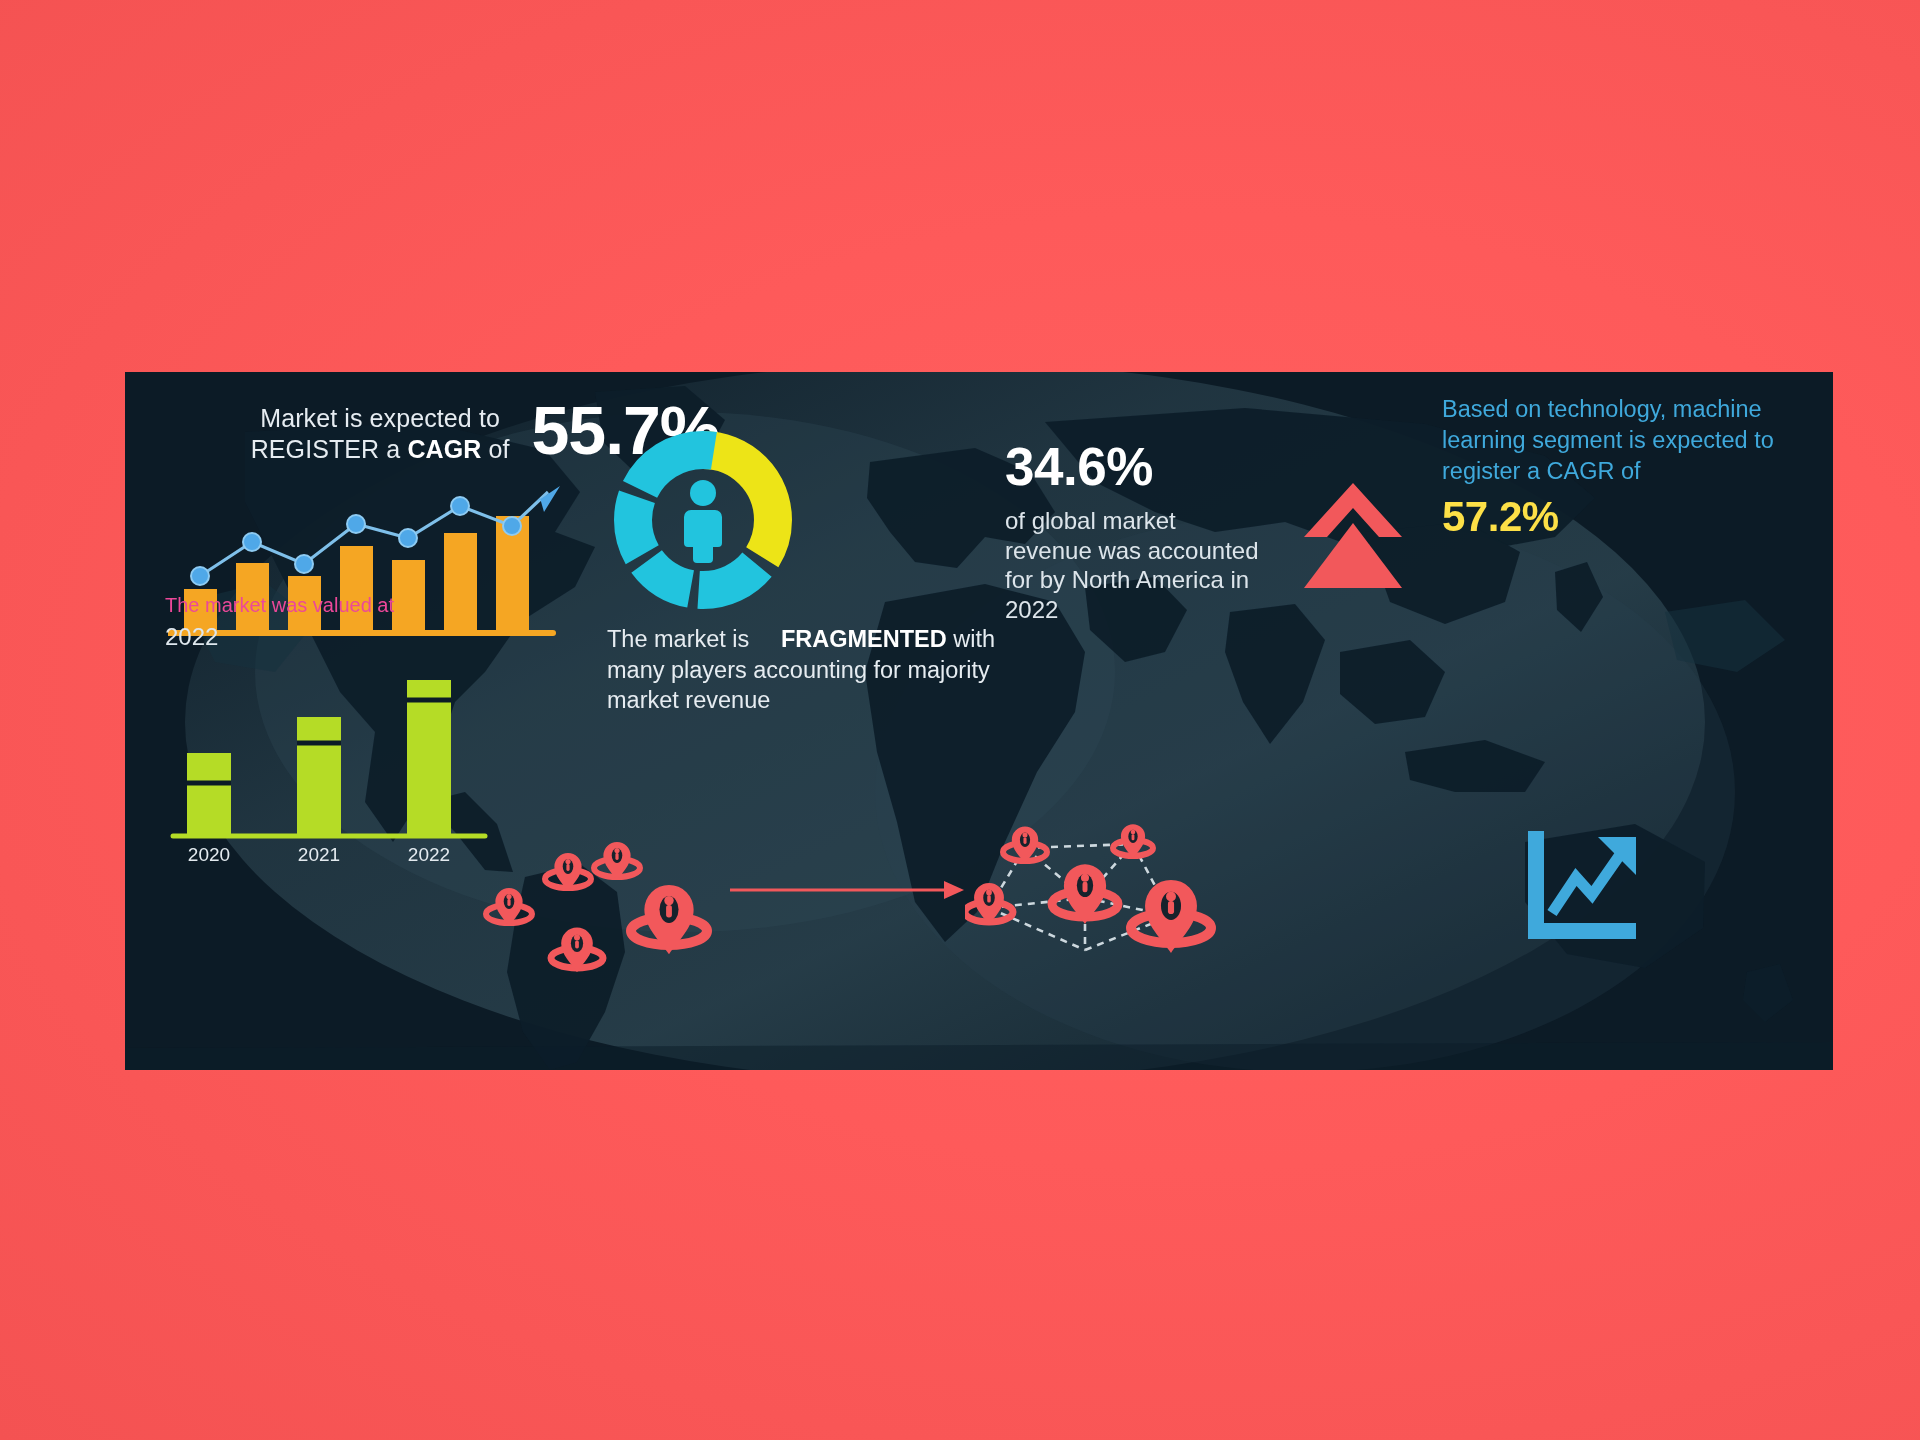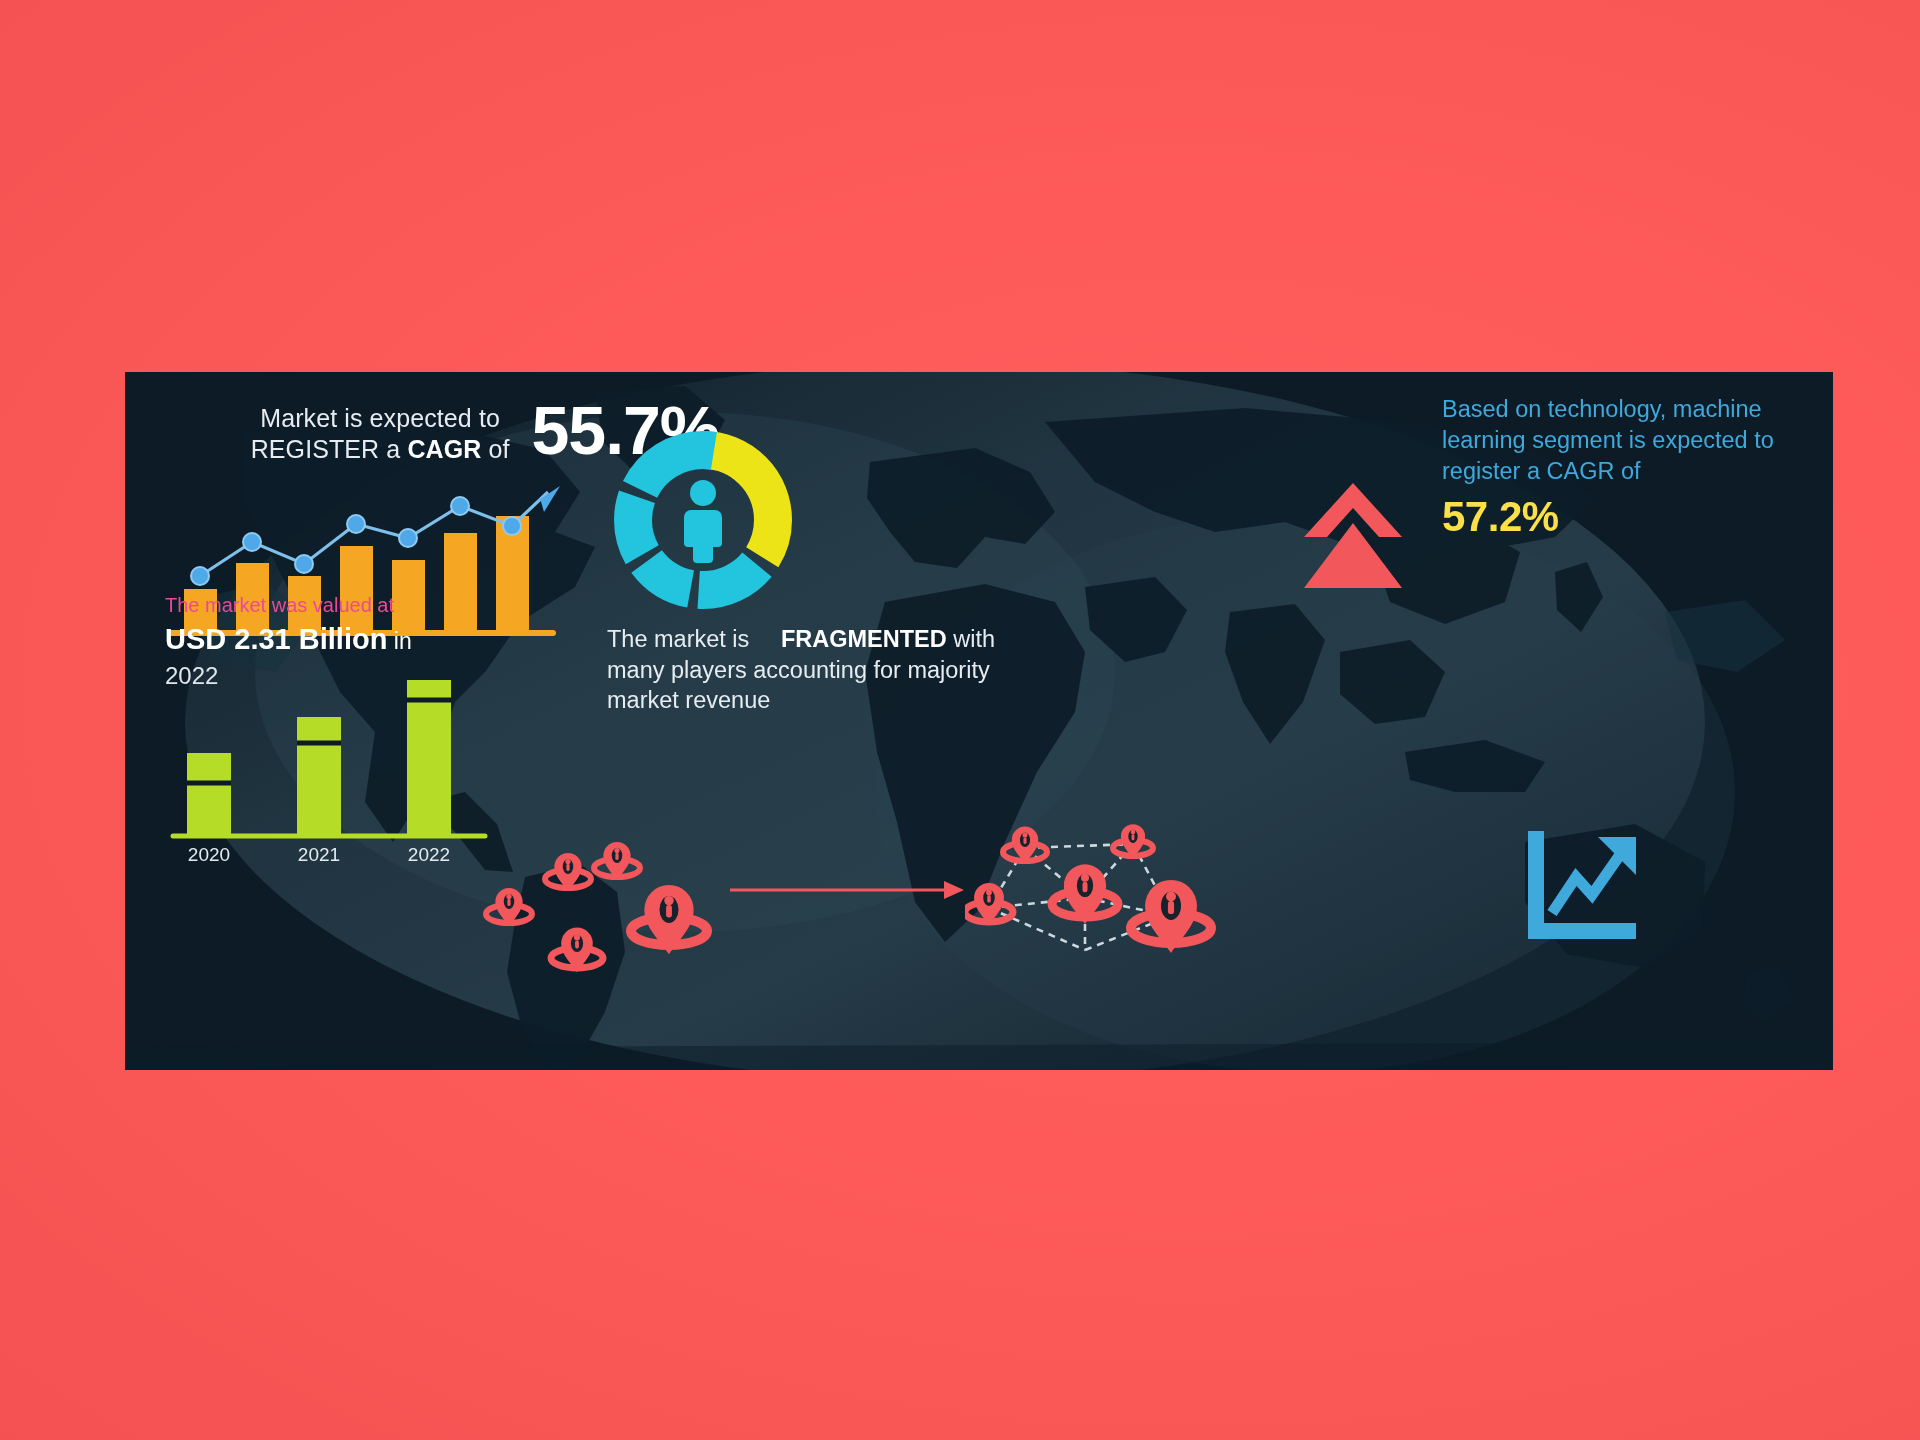--- a/index.html
+++ b/index.html
@@ -181,35 +181,38 @@
         <circle cx="100" cy="100" r="70" stroke="#22C4DE" stroke-dasharray="60 380" stroke-dashoffset="-293" transform="rotate(-90 100 100)"></circle>
         <circle cx="100" cy="100" r="70" stroke="#22C4DE" stroke-dasharray="90 350" stroke-dashoffset="-361" transform="rotate(-90 100 100)"></circle>
       </g>
       <g fill="#22C4DE">
         <circle cx="100" cy="73" r="13"></circle>
         <path d="M88 90 h24 a7 7 0 0 1 7 7 v26 a4 4 0 0 1 -4 4 h-5 v12 a4 4 0 0 1 -4 4 h-12
                  a4 4 0 0 1 -4 -4 v-12 h-5 a4 4 0 0 1 -4 -4 v-26 a7 7 0 0 1 7 -7 z"></path>
       </g>
     </svg>
 
+    <div class="blk" id="na-blk">
+      <div id="na-val">34.6%</div>
+      <div id="na-desc">of global market revenue was accounted for by North America in 2022</div>
+    </div>
 
     <svg id="chev" viewBox="0 0 105 120">
       <path d="M52 8 L101 62 L78 62 L52 33 L26 62 L3 62 Z" fill="#F2585B"></path>
       <path d="M52 48 L101 113 L3 113 Z" fill="#F2585B"></path>
     </svg>
 
     <div class="blk" id="ml-blk">
       <div id="ml-desc">Based on technology, machine learning segment is expected to register a CAGR of</div>
       <div id="ml-val">57.2%</div>
     </div>
 
 
     <div class="blk" id="val-blk">
       <div id="val-l1">The market was valued at</div>
-      <div id="val-l2"><b>USD 2.31 Billion</b><span class="sm"> in</span></div>
       <div id="val-l3">2022</div>
     </div>
 
     <svg id="green-chart" viewBox="0 0 330 190">
       <g fill="#B5DC26">
         <rect x="22" y="78" width="44" height="82"></rect>
         <rect x="132" y="42" width="44" height="118"></rect>
         <rect x="242" y="5" width="44" height="155"></rect>
       </g>
       <g stroke="#0C1B26" stroke-width="5">

